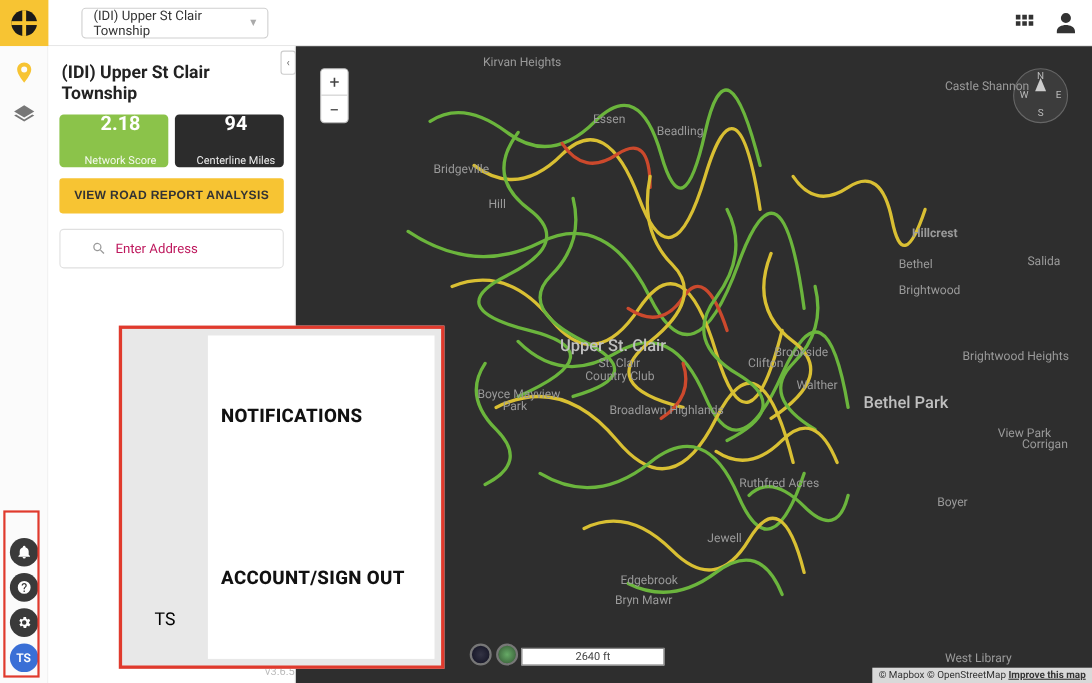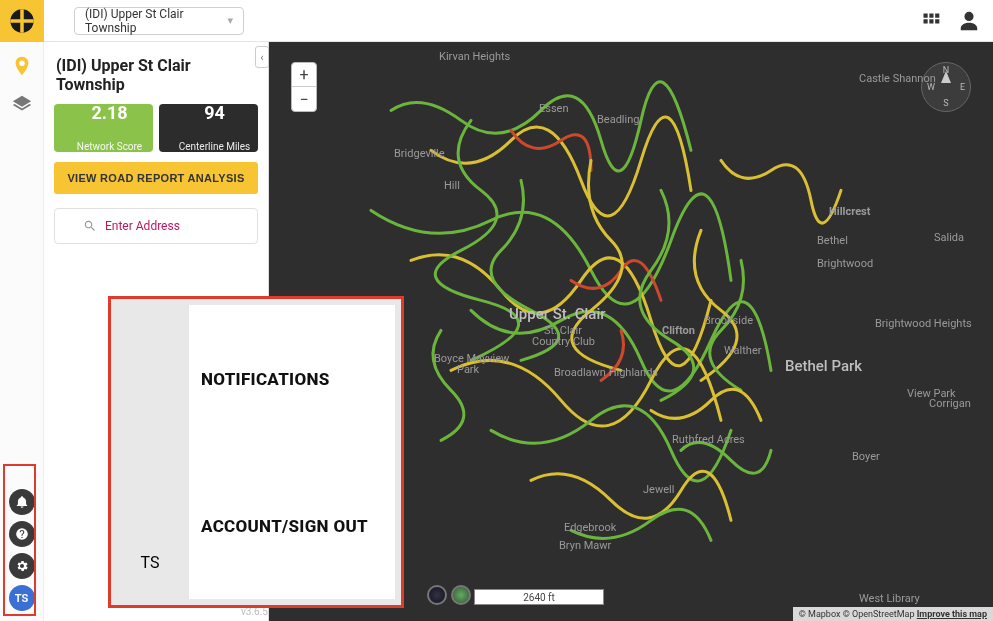--- a/index.html
+++ b/index.html
@@ -421,21 +421,21 @@
         <div class="map-label " style="left: 125px; top: 105px;">Bridgeville</div>
         <div class="map-label " style="left: 270px; top: 60px;">Essen</div>
         <div class="map-label " style="left: 328px; top: 71px;">Beadling</div>
         <div class="map-label " style="left: 175px; top: 137px;">Hill</div>
         <div class="map-label big" style="left: 240px; top: 263px;">Upper St. Clair</div>
         <div class="map-label " style="left: 275px; top: 282px;">St. Clair</div>
         <div class="map-label " style="left: 263px; top: 293px;">Country Club</div>
         <div class="map-label " style="left: 165px; top: 310px;">Boyce Mayview</div>
         <div class="map-label " style="left: 188px; top: 321px;">Park</div>
         <div class="map-label " style="left: 285px; top: 324px; text-align: center;">Broadlawn Highlands</div>
-        <div class="map-label " style="left: 393px; top: 282px; font-weight: bold;">Clifton</div>
+        <div class="map-label " style="left: 411px; top: 282px;">Clifton</div>
         <div class="map-label " style="left: 455px; top: 302px;">Walther</div>
         <div class="map-label " style="left: 435px; top: 272px;">Brookside</div>
         <div class="map-label " style="left: 403px; top: 391px;">Ruthfred Acres</div>
         <div class="map-label " style="left: 374px; top: 441px;">Jewell</div>
         <div class="map-label " style="left: 295px; top: 479px;">Edgebrook</div>
         <div class="map-label " style="left: 290px; top: 497px;">Bryn Mawr</div>
         <div class="map-label " style="left: 638px; top: 345px;">View Park</div>
         <div class="map-label big" style="left: 516px; top: 315px;">Bethel Park</div>
         <div class="map-label " style="left: 548px; top: 192px; text-align: right;">Bethel</div>
         <div class="map-label " style="left: 560px; top: 163px; font-weight: bold;">Hillcrest</div>

